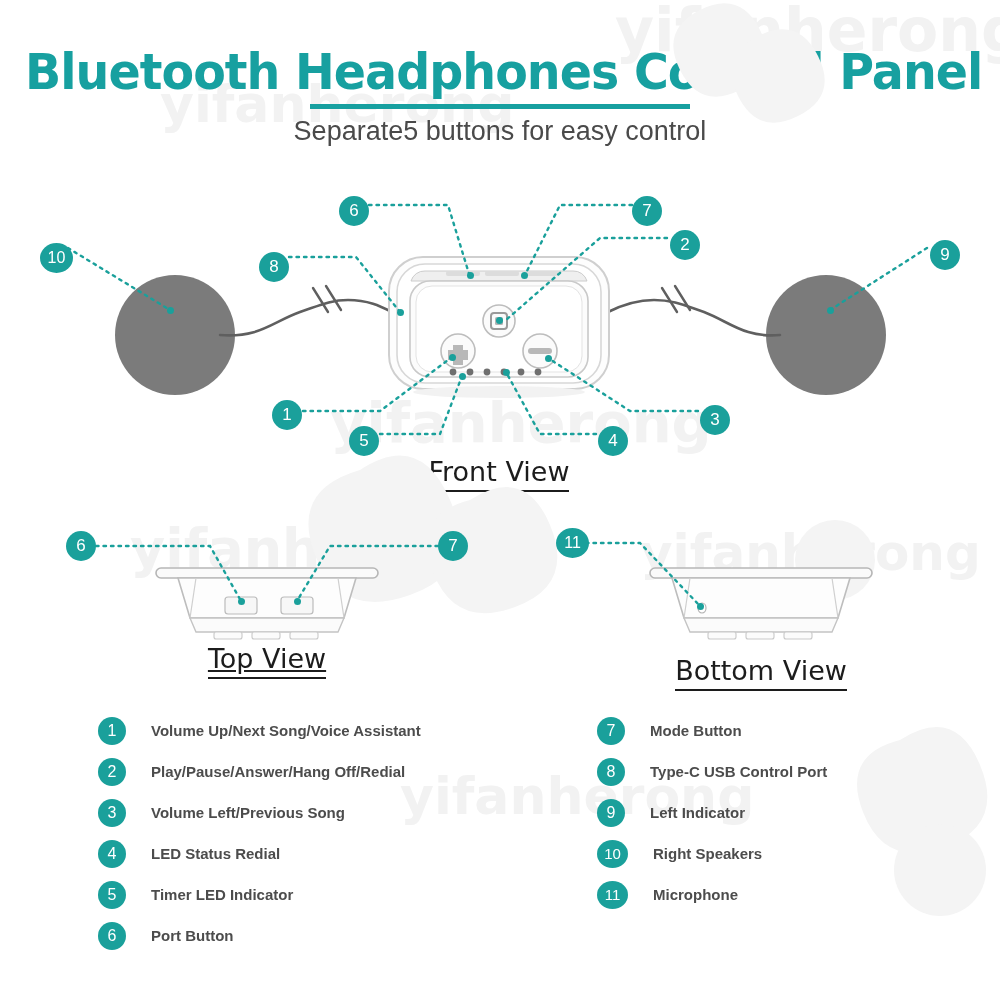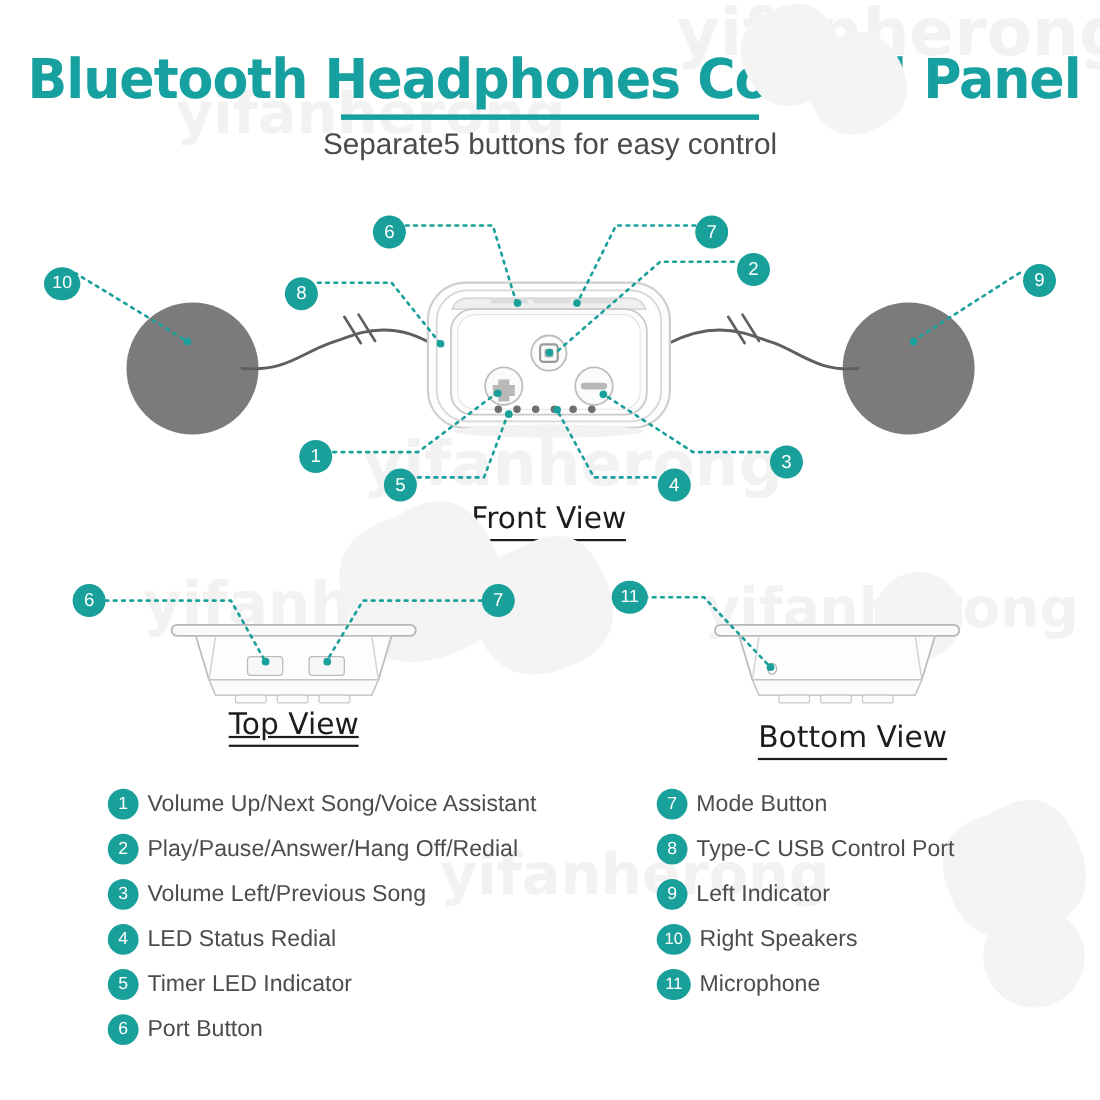--- a/index.html
+++ b/index.html
@@ -93,25 +93,26 @@
   }
   .legend-badge{
     width:28px;height:28px;border-radius:50%;
     background:#1aa09b;color:#fff;
     font-size:16px;line-height:28px;text-align:center;
     flex:0 0 auto;
     font-family:"Liberation Sans", sans-serif;
   }
   .legend-badge.two{width:31px;height:28px;font-size:15px;}
   .legend-text{
-    margin-left:8px;
-    font-size:21px;
+    margin-left:25px;
+    font-size:15px;
     color:#4c4c4c;
     font-family:"Liberation Sans", sans-serif;
     white-space:nowrap;
+    font-weight:bold;
   }
 
   
   .dev-label{
     position:absolute;
     font-family:"Liberation Serif", serif;
     color:#8d8d8d;
     white-space:nowrap;
   }
   .tm-label{
@@ -293,21 +294,21 @@
   <div class="badge" style="left:66px;top:531px;">6</div>
   <div class="badge" style="left:438px;top:531px;">7</div>
   <div class="badge wide" style="left:556px;top:528px;">11</div>
 
   <div class="caption" style="left:399px;top:456px;width:200px;">
     <u>Front View</u>
   </div>
   <div class="caption" style="left:167px;top:643px;width:200px;text-decoration:underline;">
     <u>Top View</u>
   </div>
-  <div class="caption" style="left:661px;top:655px;width:200px;text-align:right;">
+  <div class="caption" style="left:661px;top:655px;width:200px;">
     <u>Bottom View</u>
   </div>
 
   <div class="legend" style="left:98px;top:710px;">
     <div class="legend-row">
       <div class="legend-badge">1</div>
       <div class="legend-text">Volume Up/Next Song/Voice Assistant</div>
     </div>
     <div class="legend-row">
       <div class="legend-badge">2</div>

